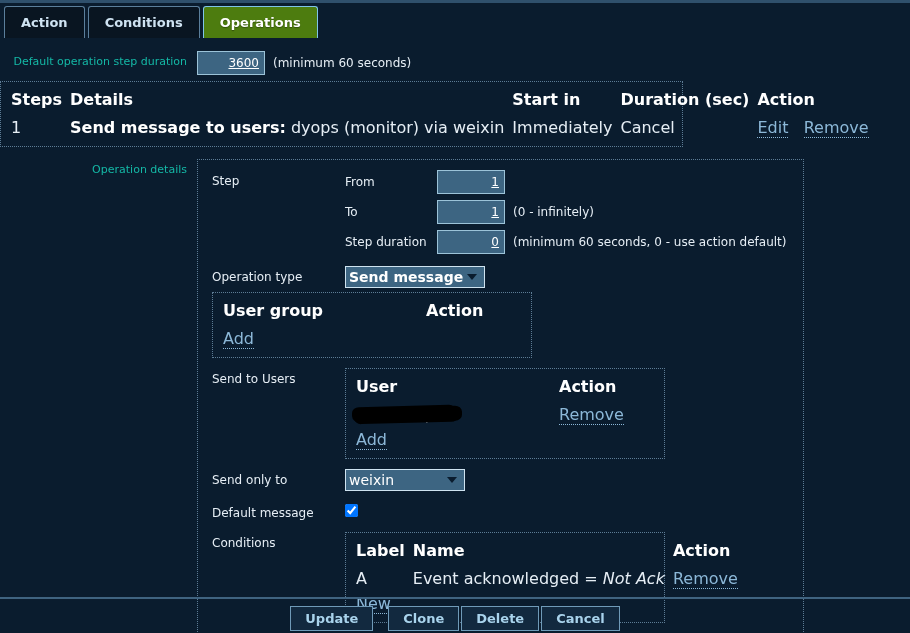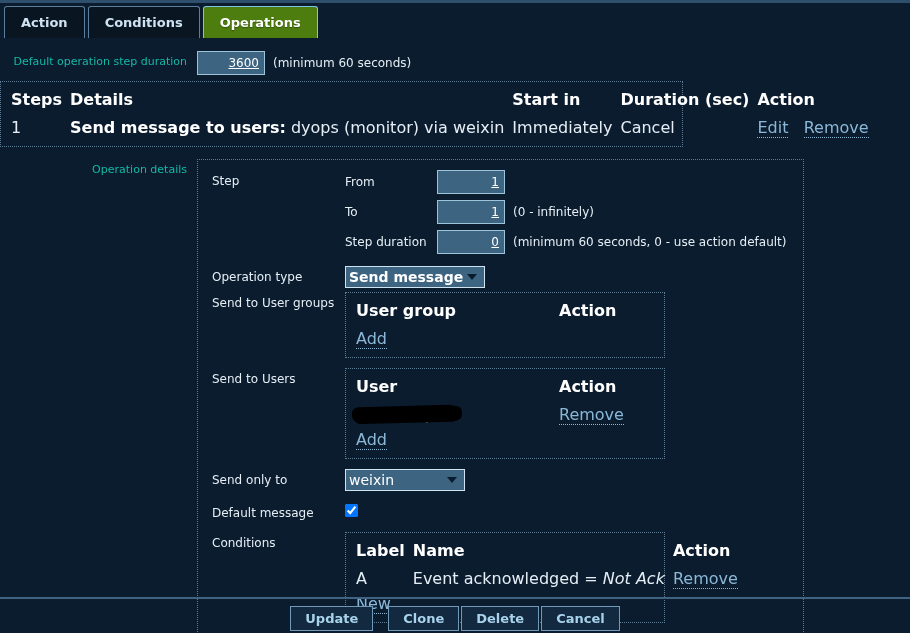--- a/index.html
+++ b/index.html
@@ -336,21 +336,20 @@
             <span class="selwrap">
               <select class="sel bold" style="width:140px;">
                 <option>Send message</option>
               </select>
               <span class="arrow"></span>
             </span>
           </div>
         </div>
 
         <div class="sub" style="margin-bottom:10px;">
-          <div class="sub-lbl">Send to User groups</div>
           <div class="sub-fld">
             <div class="box" style="width:320px;">
               <table class="tbl">
                 <thead>
                   <tr>
                     <th style="width:195px;">User group</th>
                     <th>Action</th>
                   </tr>
                 </thead>
                 <tbody>

